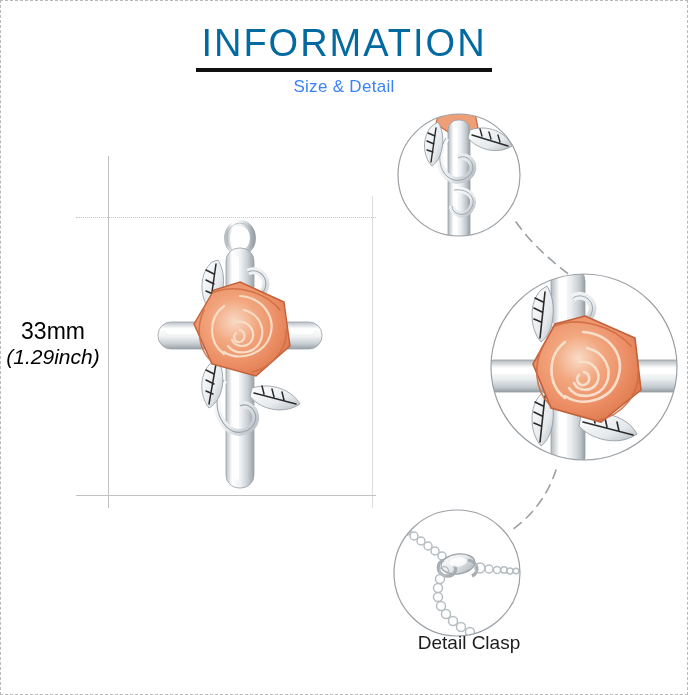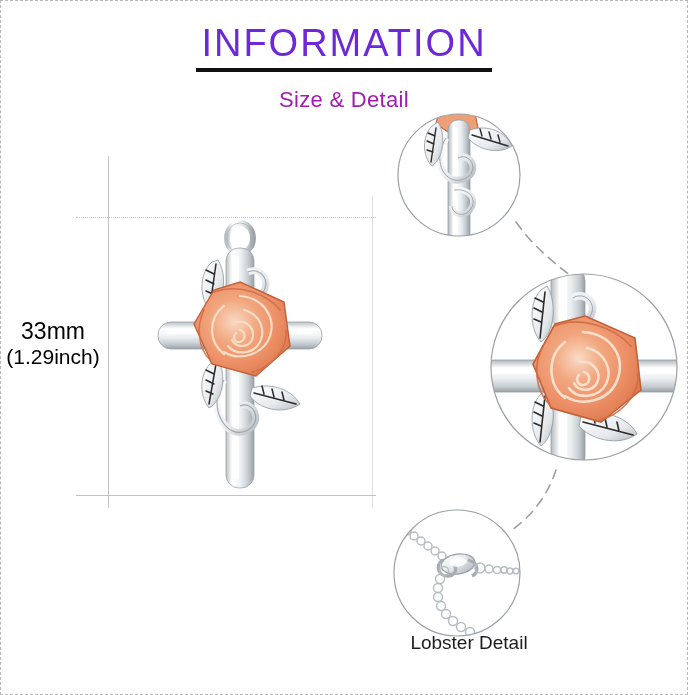--- a/index.html
+++ b/index.html
@@ -31,36 +31,36 @@
   
   #header {
     position: absolute;
     left: 0; top: 22px;
     width: 688px;
     text-align: center;
   }
   #title {
     font-size: 38px;
     letter-spacing: 2.0px;
-    color: #6d28d9;
+    color: #0369a1;
     font-weight: 400;
     line-height: 42px;
     white-space: nowrap;
   }
   #title-rule {
     width: 296px;
     height: 4px;
     background: #111111;
     margin: 4px auto 0 auto;
   }
   #subtitle {
-    font-size: 22px;
-    color: #a21caf;
+    font-size: 17px;
+    color: #3b82f6;
     font-weight: 400;
-    margin-top: 15px;
+    margin-top: 5px;
     letter-spacing: 0.3px;
   }
 
   
   .guide-v {
     position: absolute;
     width: 1px;
     background: #c2c2c2;
   }
   .guide-h {
@@ -76,21 +76,21 @@
 
   
   .dim-label {
     position: absolute;
     color: #000000;
     text-align: center;
     line-height: 1.18;
     white-space: nowrap;
   }
   .dim-main { font-size: 23px; }
-  .dim-sub  { font-size: 21px; }
+  .dim-sub  { font-size: 21px; font-style: italic; }
 
   #label-height {
     left: 0px; top: 318px; width: 106px;
   }
   #label-width {
     left: 138px; top: 503px; width: 224px;
   }
   #label-clasp {
     position: absolute;
     left: 378px; top: 632px; width: 182px;
@@ -399,15 +399,15 @@
             <circle cx="54" cy="106" r="4.5"></circle>
           <circle cx="61" cy="113" r="4.5"></circle>
             <circle cx="69" cy="119" r="4.5"></circle>
           <circle cx="78" cy="124" r="4.5"></circle>
         </g>
       </g>
       <circle cx="65" cy="65" r="63" fill="none" stroke="#9aa0a5" stroke-width="1.2"></circle>
     </svg>
   </div>
 
-  <div id="label-clasp">Lobster Detail</div>
+  <div id="label-clasp">Detail Clasp</div>
 
 </div>
 
 </body></html>

